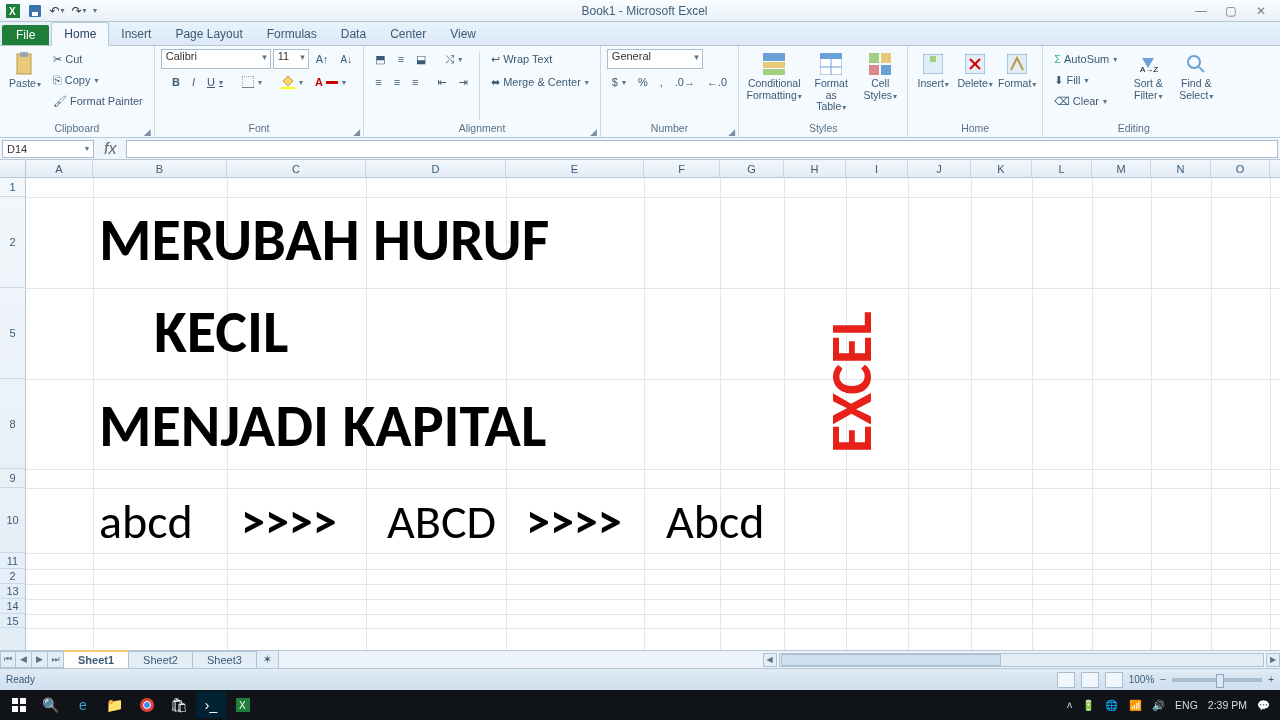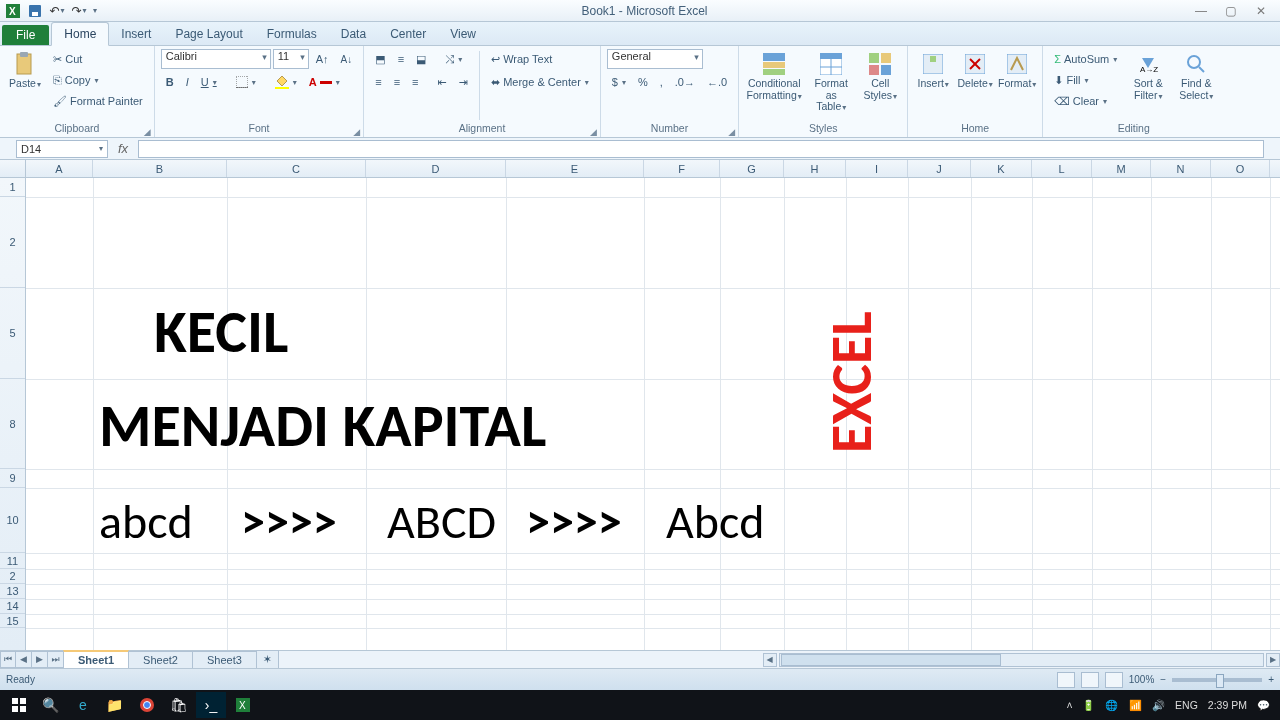--- a/index.html
+++ b/index.html
@@ -21,23 +21,23 @@
 .dlaunch{position:absolute;right:-3px;bottom:-1px;font-size:9px;color:#7a8fa3;}
 .bigbtn { width:38px; display:flex; flex-direction:column; align-items:center; gap:2px; padding:2px; border:1px solid transparent; border-radius:3px;}
 .bigbtn .ico{width:24px;height:24px;display:flex;align-items:center;justify-content:center;}
 .bigbtn .lbl{font-size:10.5px;text-align:center;line-height:1.1;color:#3b5a75;}
 .smallbtn { height:20px; padding:1px 4px; display:flex; align-items:center; gap:3px; border:1px solid transparent; border-radius:2px; font-size:11px; color:#3b5a75;}
 .vstack{display:flex;flex-direction:column;gap:1px;}
 .hstack{display:flex;gap:2px;align-items:center;}
 .combo{height:20px;border:1px solid #a9bdd1;background:#fff;font-size:11px;padding:0 18px 0 4px;position:relative;}
 .combo::after{content:"▾";position:absolute;right:3px;top:2px;font-size:9px;color:#5a7186;}
 .sep{width:0;border-left:1px solid #cddbe8;margin:2px 2px;}
-.formula-bar{height:22px;background:#eef5fb;border-bottom:1px solid #b6c7d6;display:flex;align-items:center;gap:4px;padding:0 16px;}
+.formula-bar{height:22px;background:#eef5fb;border-bottom:1px solid #b6c7d6;display:flex;align-items:center;gap:4px;padding:0 2px;}
 .namebox{width:92px;height:18px;border:1px solid #a9bdd1;background:#fff;font-size:11px;padding:0 4px;display:flex;align-items:center;}
-.fx{font-style:italic;color:#666;font-size:13px;padding:0 6px;}
+.fx{font-style:italic;color:#666;font-size:16px;padding:0 6px;}
 .fx-input{flex:1;height:18px;border:1px solid #a9bdd1;background:#fff;}
 .grid-area{flex:1;display:flex;flex-direction:column;min-height:0;}
 .col-headers{height:18px;display:flex;background:linear-gradient(#f2f7fb,#e3edf6);border-bottom:1px solid #b6c7d6;}
 .corner{width:26px;border-right:1px solid #b6c7d6;background:linear-gradient(#f2f7fb,#e3edf6);}
 .colh{border-right:1px solid #cad7e4;text-align:center;font-size:11px;color:#3b5a75;line-height:18px;}
 .rows{flex:1;overflow:hidden;display:flex;}
 .row-headers{width:26px;background:linear-gradient(#f2f7fb,#e3edf6);border-right:1px solid #b6c7d6;display:flex;flex-direction:column;}
 .rowh{border-bottom:1px solid #cad7e4;text-align:center;font-size:11px;color:#3b5a75;display:flex;align-items:center;justify-content:center;}
 .cells{flex:1;position:relative;}
 .gridlines{position:absolute;inset:0;}
@@ -133,21 +133,21 @@
         <div class="smallbtn">
             <span>🖌</span>
             <span>Format Painter</span>
           </div>
       </div>
     </div>
     <div class="group-label"><span>Clipboard</span><span class="dlaunch">◢</span></div>
   </div>
 
   <div class="group">
-    <div class="group-body vstack" style="gap:3px;">
+    <div class="group-body vstack" style="gap:3px;align-items:center;">
       <div class="hstack">
         <div class="combo" style="width:110px;">Calibri</div>
         <div class="combo" style="width:36px;">11</div>
         <div class="smallbtn" style="font-size:11px;">A↑</div>
         <div class="smallbtn" style="font-size:10px;">A↓</div>
       </div>
       <div class="hstack">
         <div class="smallbtn" style="font-weight:bold;">B</div>
         <div class="smallbtn" style="font-style:italic;">I</div>
         <div class="smallbtn" style="text-decoration:underline;">
@@ -412,20 +412,21 @@
           <div class="gl-h" style="top: 291px;"></div>
           <div class="gl-h" style="top: 310px;"></div>
           <div class="gl-h" style="top: 375px;"></div>
           <div class="gl-h" style="top: 391px;"></div>
           <div class="gl-h" style="top: 406px;"></div>
           <div class="gl-h" style="top: 421px;"></div>
           <div class="gl-h" style="top: 436px;"></div>
           <div class="gl-h" style="top: 450px;"></div>
         </div>
       <div class="content">
+        <div class="big-text" style="left:73px;top:32px;">MERUBAH HURUF</div>
         <div class="big-text" style="left:128px;top:124px;">KECIL</div>
         <div class="big-text" style="left:73px;top:218px;">MENJADI KAPITAL</div>
         <div class="vert-text" style="left:790px;top:275px;">EXCEL</div>
         <div class="med-text" style="left:73px;top:320px;">abcd</div>
         <div class="med-text" style="left:215px;top:320px;font-weight:700;">&gt;&gt;&gt;&gt;</div>
         <div class="med-text" style="left:361px;top:320px;">ABCD</div>
         <div class="med-text" style="left:500px;top:320px;font-weight:700;">&gt;&gt;&gt;&gt;</div>
         <div class="med-text" style="left:640px;top:320px;">Abcd</div>
       </div>
     </div>

